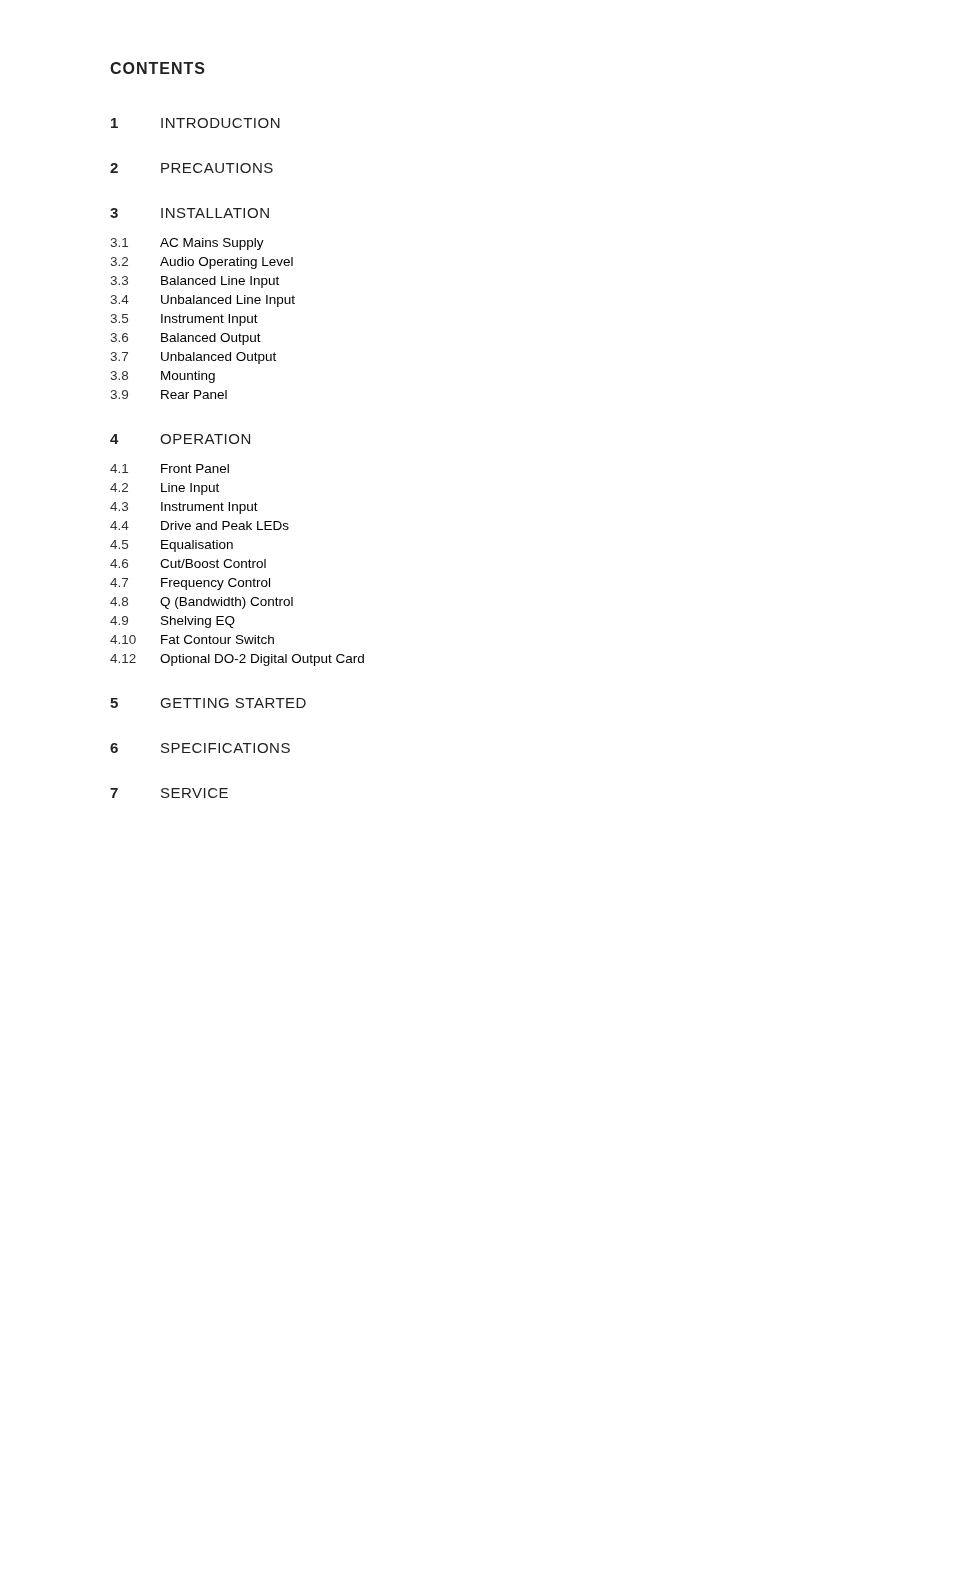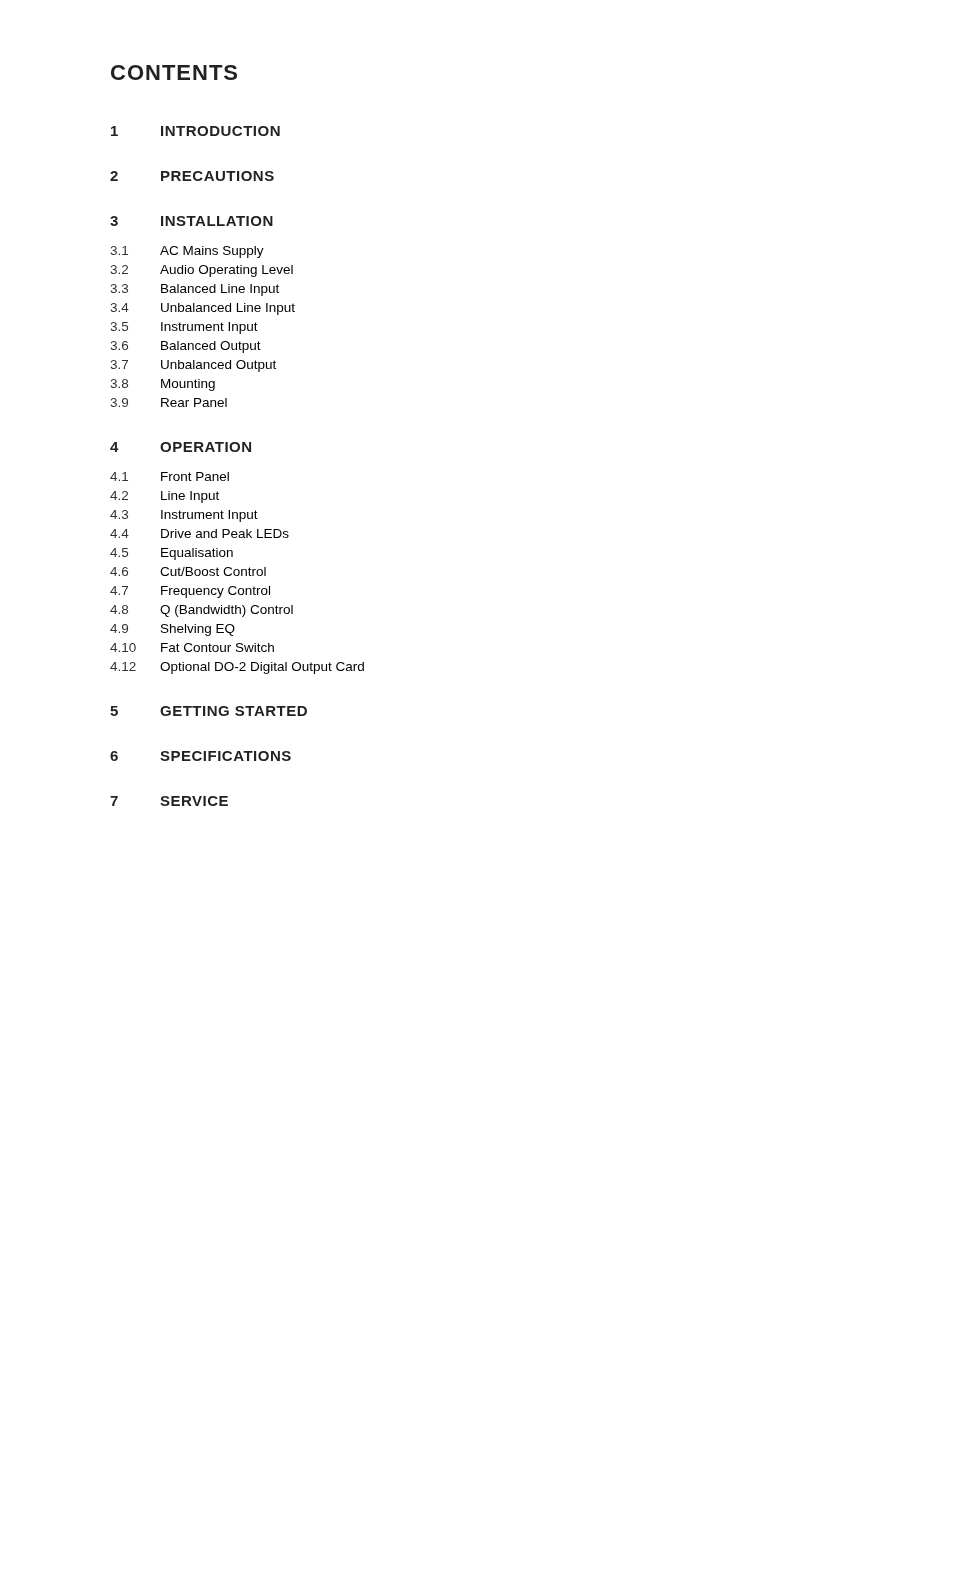--- a/index.html
+++ b/index.html
@@ -18,21 +18,21 @@
     }
 
     .page {
       width: 954px;
       min-height: 1572px;
       background: #ffffff;
       padding: 60px 100px 60px 110px;
     }
 
     .page-title {
-      font-size: 22px;
+      font-size: 16px;
       font-weight: bold;
       letter-spacing: 1px;
       margin-bottom: 36px;
     }
 
     .section {
       margin-bottom: 28px;
     }
 
     .section-header {
@@ -43,21 +43,21 @@
 
     .section-number {
       font-size: 15px;
       font-weight: bold;
       width: 50px;
       flex-shrink: 0;
     }
 
     .section-title {
       font-size: 15px;
-      font-weight: bold;
+      font-weight: normal;
       letter-spacing: 0.5px;
     }
 
     .subsection-list {
       margin-left: 0;
       list-style: none;
     }
 
     .subsection-item {
       display: flex;

